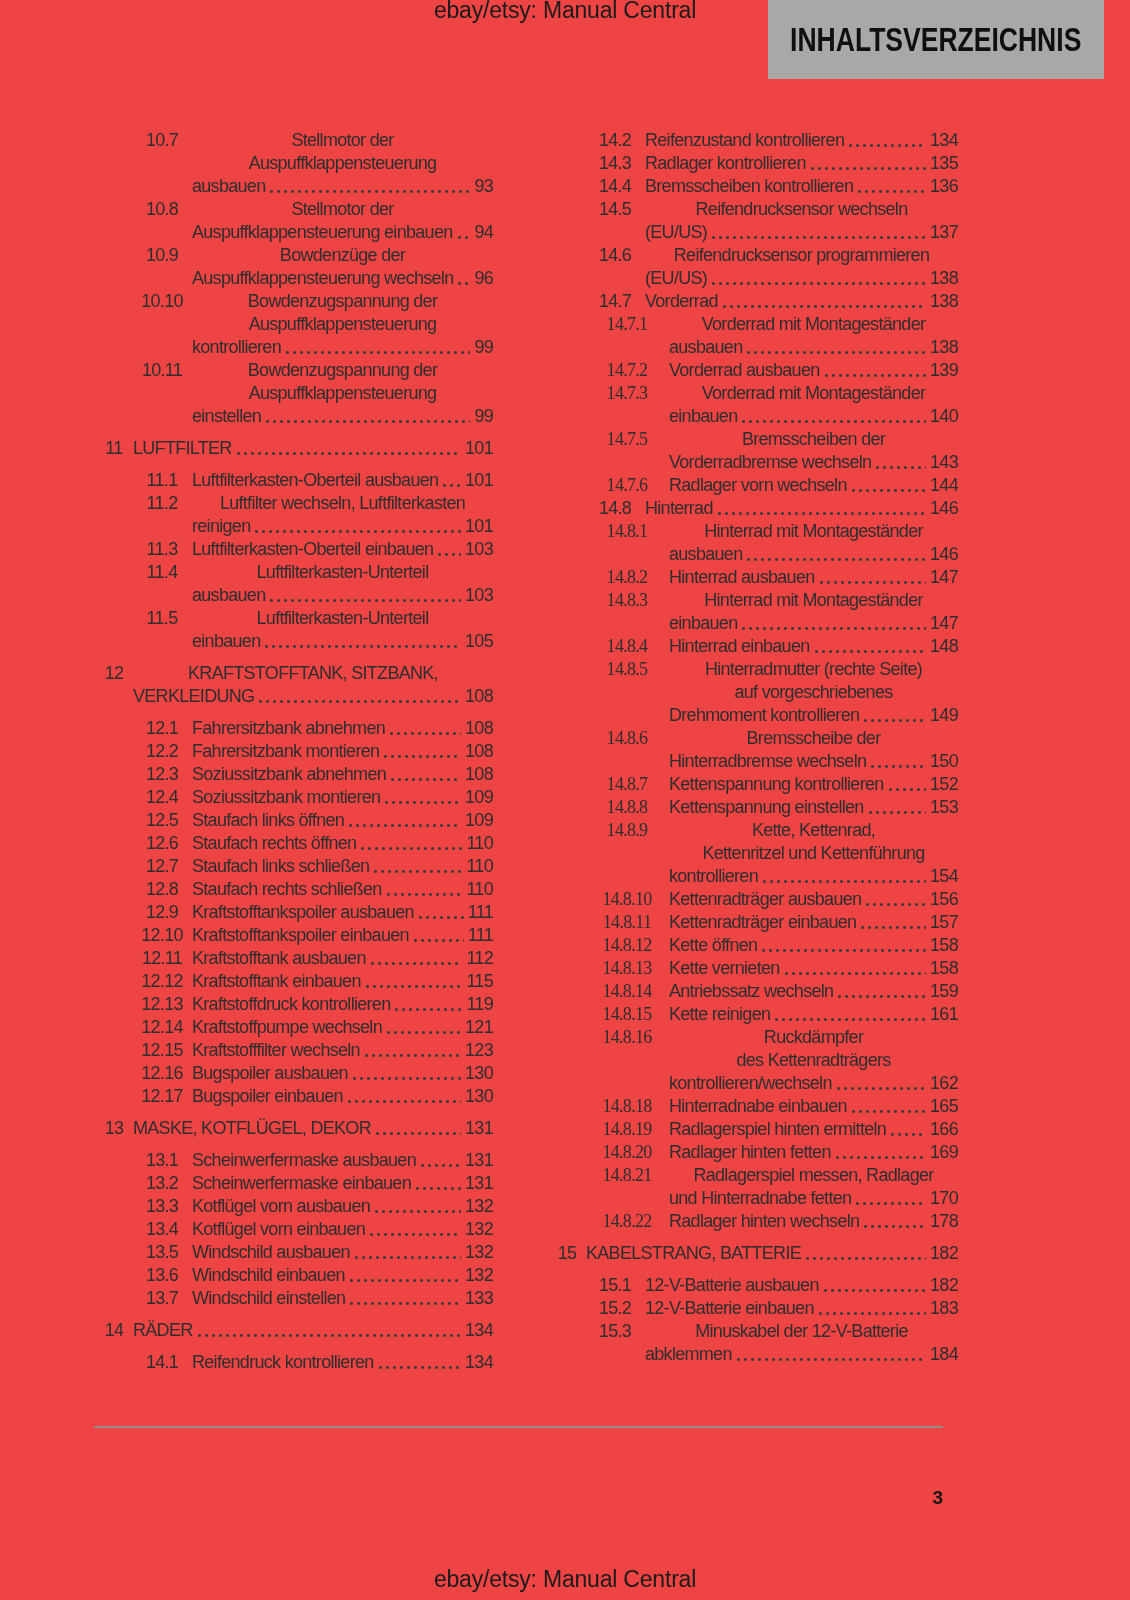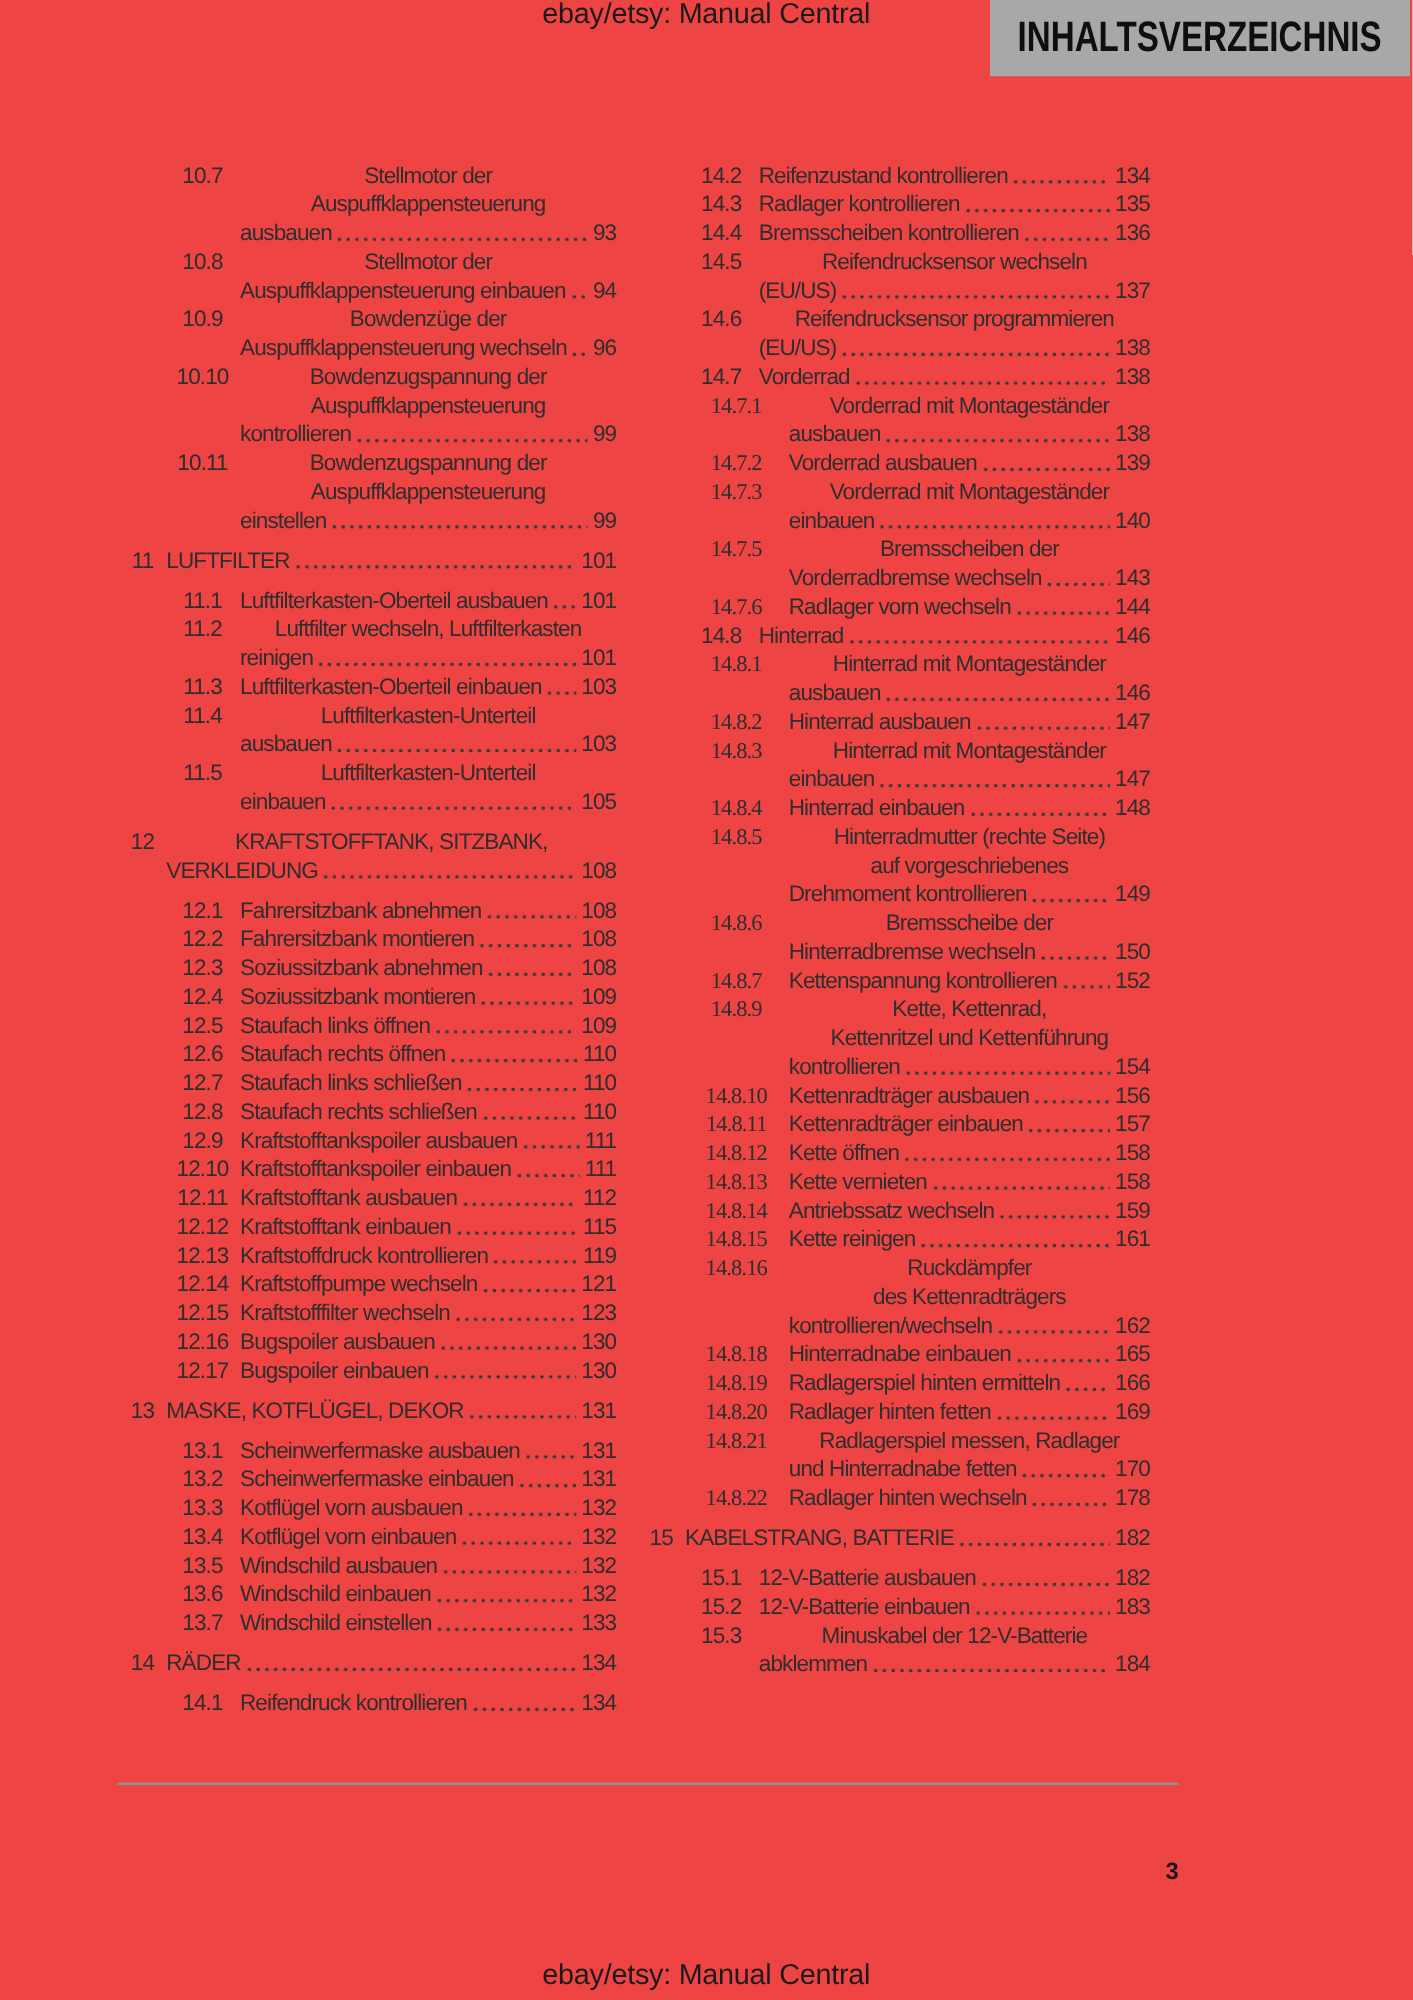--- a/index.html
+++ b/index.html
@@ -9,30 +9,30 @@
   }
   .wm-top {
     position:absolute; top:-3px; left:0; width:100%; text-align:center;
     font-size:23px; color:#1b1b1b; letter-spacing:-0.2px;
   }
   .wm-bottom {
     position:absolute; top:1566px; left:0; width:100%; text-align:center;
     font-size:23px; color:#1b1b1b; letter-spacing:-0.2px;
   }
   .title-box {
-    position:absolute; top:0; left:792px; width:336px; height:61px;
+    position:absolute; top:0; left:768px; width:336px; height:79px;
     background:#a8a8a8; display:flex; align-items:center; justify-content:center;
   }
   .title-text {
     font-size:34px; font-weight:bold; color:#0f0f0f; white-space:nowrap;
     transform:scaleX(0.78); transform-origin:center;
   }
   .columns { position:absolute; top:129px; left:93px; display:flex;text-align:center; }
   .col-left  { width:400px; }
-  .col-right { width:412px; margin-left:15px; }
+  .col-right { width:412px; margin-left:53px; }
 
   .entry { display:flex; font-size:18px; line-height:23px; letter-spacing:-0.7px; }
   .entry .num { flex:0 0 auto; }
   .lv0 { margin:9px 0; padding-left:2px; }
   .lv0 .num { width:38px; }
   .lv1 { padding-left:39px; }
   .lv1 .num { width:60px; }
   .lv2 { padding-left:39px; }
   .lv2 .num { width:84px;font-family:Liberation Serif, serif; }
   .content { flex:1 1 auto; min-width:0; }
@@ -662,20 +662,30 @@
           <span class="num">14.8.7</span>
           <div class="content">
             <div class="line last">
               <span class="txt">Kettenspannung kontrollieren</span>
               <span class="leader"></span>
               <span class="pg">152</span>
             </div>
           </div>
         </div>
         <div class="entry lv2">
+          <span class="num">14.8.8</span>
+          <div class="content">
+            <div class="line last">
+              <span class="txt">Kettenspannung einstellen</span>
+              <span class="leader"></span>
+              <span class="pg">153</span>
+            </div>
+          </div>
+        </div>
+        <div class="entry lv2">
           <span class="num">14.8.9</span>
           <div class="content">
             <div class="line">Kette, Kettenrad,</div>
             <div class="line">Kettenritzel und Kettenführung</div>
             <div class="line last">
               <span class="txt">kontrollieren</span>
               <span class="leader"></span>
               <span class="pg">154</span>
             </div>
           </div>

